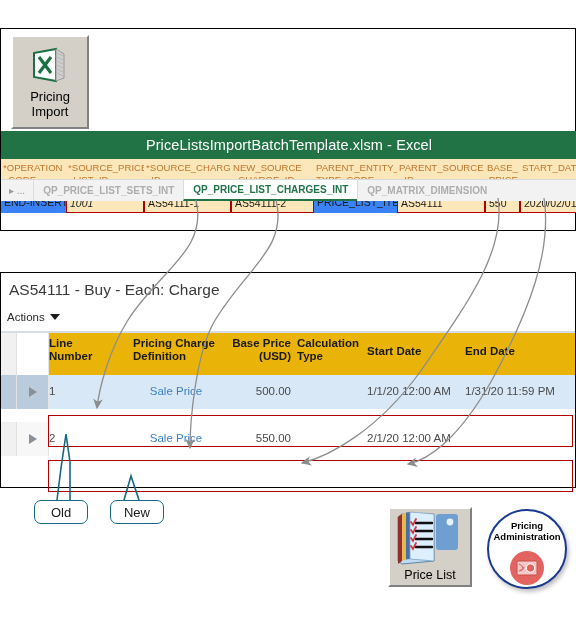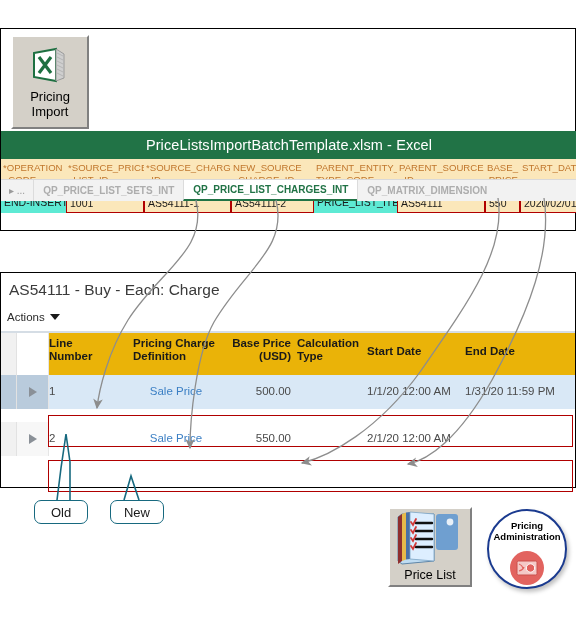--- a/index.html
+++ b/index.html
@@ -41,21 +41,21 @@
   
   .grid { position: absolute; left: 0; top: 130px; width: 576px; }
   .grid-head-row, .grid-data-row { display: flex; width: 576px; }
   .grid-head-row { background: #fbe7ba; height: 34px; }
   .hcell {
     color: #c0762c; font-size: 9.6px; line-height: 11.5px;
     padding: 3px 2px 0 2px; overflow: hidden; white-space: pre-line;
     font-family: "Liberation Sans", sans-serif;
   }
   .hcell.r { text-align: right; }
-  .grid-data-row { background: #5eead4; height: 20px; align-items: stretch; }
+  .grid-data-row { background: #3b82f6; height: 20px; align-items: stretch; }
   .dcell {
     font-size: 10.5px; color: #1a1a1a; padding: 3px 3px 0 3px;
     overflow: hidden; white-space: nowrap;
     font-family: "Liberation Sans", sans-serif;
   }
   .dcell.boxed { border: 1.6px solid #b00000; background: #fbe7ba; }
 
   
   .tabbar {
     position: absolute; left: 0; top: 150px; width: 576px; height: 22px;
@@ -195,21 +195,21 @@
           <div class="hcell" style="width: 83px;">PARENT_ENTITY_
 TYPE_CODE</div>
           <div class="hcell" style="width: 88px;">PARENT_SOURCE
 _ID</div>
           <div class="hcell r" style="width: 35px;">BASE_
 PRICE</div>
           <div class="hcell" style="width: 57px;">START_DATE</div>
         </div>
       <div class="grid-data-row" id="xl-data">
           <div class="dcell" style="width: 65px;">END-INSERT</div>
-          <div class="dcell boxed" style="width: 78px;">1001</div>
+          <div class="dcell boxed" style="width: 78px; font-style: italic;">1001</div>
           <div class="dcell boxed" style="width: 87px;">AS54111-1</div>
           <div class="dcell boxed" style="width: 83px;">AS54111-2</div>
           <div class="dcell" style="width: 83px;">PRICE_LIST_ITEM</div>
           <div class="dcell boxed" style="width: 88px;">AS54111</div>
           <div class="dcell boxed" style="width: 35px;">550</div>
           <div class="dcell boxed" style="width: 57px;">2020/02/01 1</div>
         </div>
     </div>
 
     <div class="tabbar">

